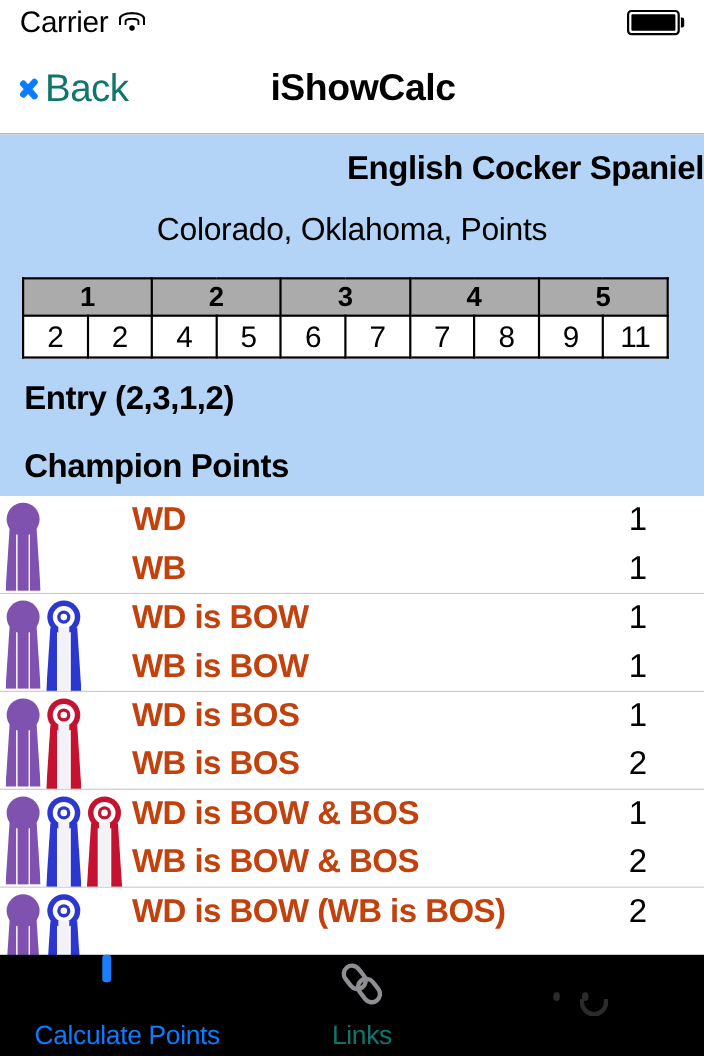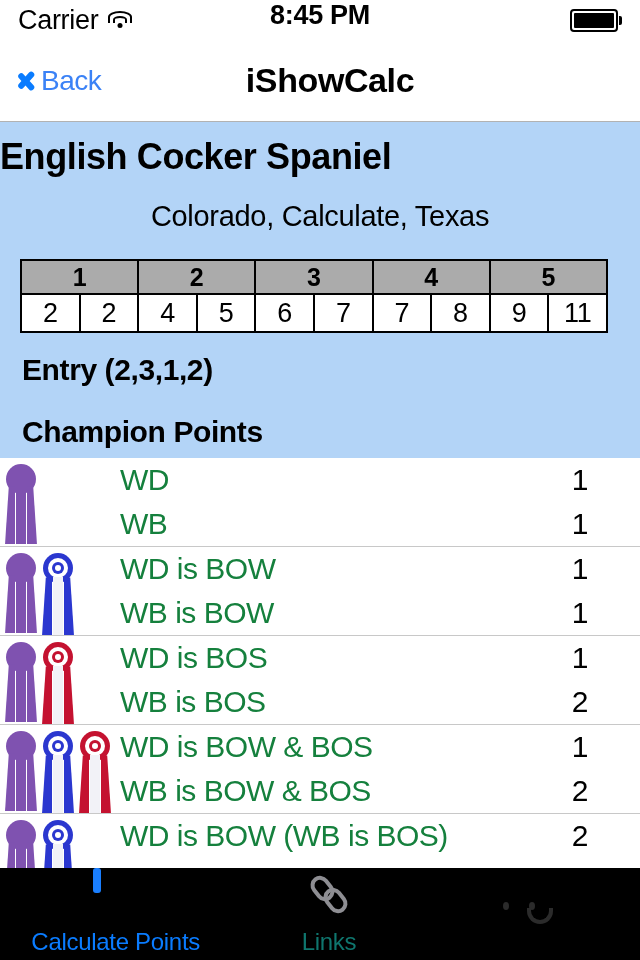--- a/index.html
+++ b/index.html
@@ -54,36 +54,36 @@
     display:flex; align-items:center; gap:7px;
     padding-left:14px; cursor:pointer; background:none; border:none;
   }
   .chev{ width:20px; height:34px; position:relative; flex:none; }
   .chev::before, .chev::after{
     content:""; position:absolute; left:3px; width:6px; height:21px;
     background:#0a7cff; border-radius:3px;
   }
   .chev::before{ top:1px; transform:rotate(42deg); transform-origin:bottom left; }
   .chev::after{ bottom:1px; transform:rotate(-42deg); transform-origin:top left; }
-  .back-label{ font-size:28px; color:#3b82f6; letter-spacing:-0.5px; }
+  .back-label{ font-size:35px; color:#0f766e; letter-spacing:-0.5px; }
   .nav-title{
     position:absolute; left:0; right:0; text-align:center;
     font-size:34px; font-weight:bold; color:#000; letter-spacing:-0.4px;
     pointer-events:none;
     margin-left:20px;
   }
 
   
   .info-head{
     background:#b3d4f7;
     padding:14px 0 0 0;
     width:640px;
   }
   .breed{
-    text-align:left; font-size:36px; font-weight:bold; color:#000;
+    text-align:right; font-size:30px; font-weight:bold; color:#000;
     letter-spacing:-0.4px; line-height:1.18;
   }
   .division{
     text-align:center; font-size:29px; font-weight:bold; color:#000;
     letter-spacing:-0.3px; margin-top:1px;
   }
   .states{
     text-align:center; font-size:29px; color:#000;
     letter-spacing:-0.3px; margin-top:22px;
   }
@@ -123,22 +123,22 @@
   .group:last-child{ border-bottom:none; }
   .group-ribbons{
     position:absolute; left:4px; top:6px;
     display:flex; gap:3px; align-items:flex-start;
   }
   .row{
     height:44px; display:flex; align-items:center;
     padding-left:120px;
   }
   .row-label{
-    font-size:30px; color:#15803d; letter-spacing:-0.5px;
-    flex:1 1 auto; white-space:nowrap;
+    font-size:30px; color:#c2410c; letter-spacing:-0.5px;
+    flex:1 1 auto; white-space:nowrap;font-weight:bold;
   }
   .row-value{
     width:120px; text-align:center;
     font-size:30px; color:#000;
   }
 
   
   .rib{ width:34px; height:82px; position:relative; flex:none; }
   .rib .tails{
     position:absolute; left:50%; transform:translateX(-50%);
@@ -243,40 +243,39 @@
 
 <div class="status-bar">
   <div class="status-left">
     <span class="carrier">Carrier</span>
     <span class="wifi">
         <i></i>
         <i></i>
         <i></i>
       </span>
   </div>
-  <div class="status-time">8:45 PM</div>
   <div class="status-right">
     <span class="battery">
         <span></span>
       </span>
     <span class="batt-cap"></span>
   </div>
 </div>
 
 <div class="nav-bar">
   <button class="back-btn">
     <span class="chev"></span>
     <span class="back-label">Back</span>
   </button>
   <div class="nav-title">iShowCalc</div>
 </div>
 
 <div class="info-head">
   <div class="breed">English Cocker Spaniel</div>
-  <div class="states">Colorado, Calculate, Texas</div>
+  <div class="states">Colorado, Oklahoma, Points</div>
 
   <div class="pt-wrap">
     <table class="pt-table">
       <thead>
         <tr>
           <th colspan="2">1</th>
           <th colspan="2">2</th>
           <th colspan="2">3</th>
           <th colspan="2">4</th>
           <th colspan="2">5</th>

